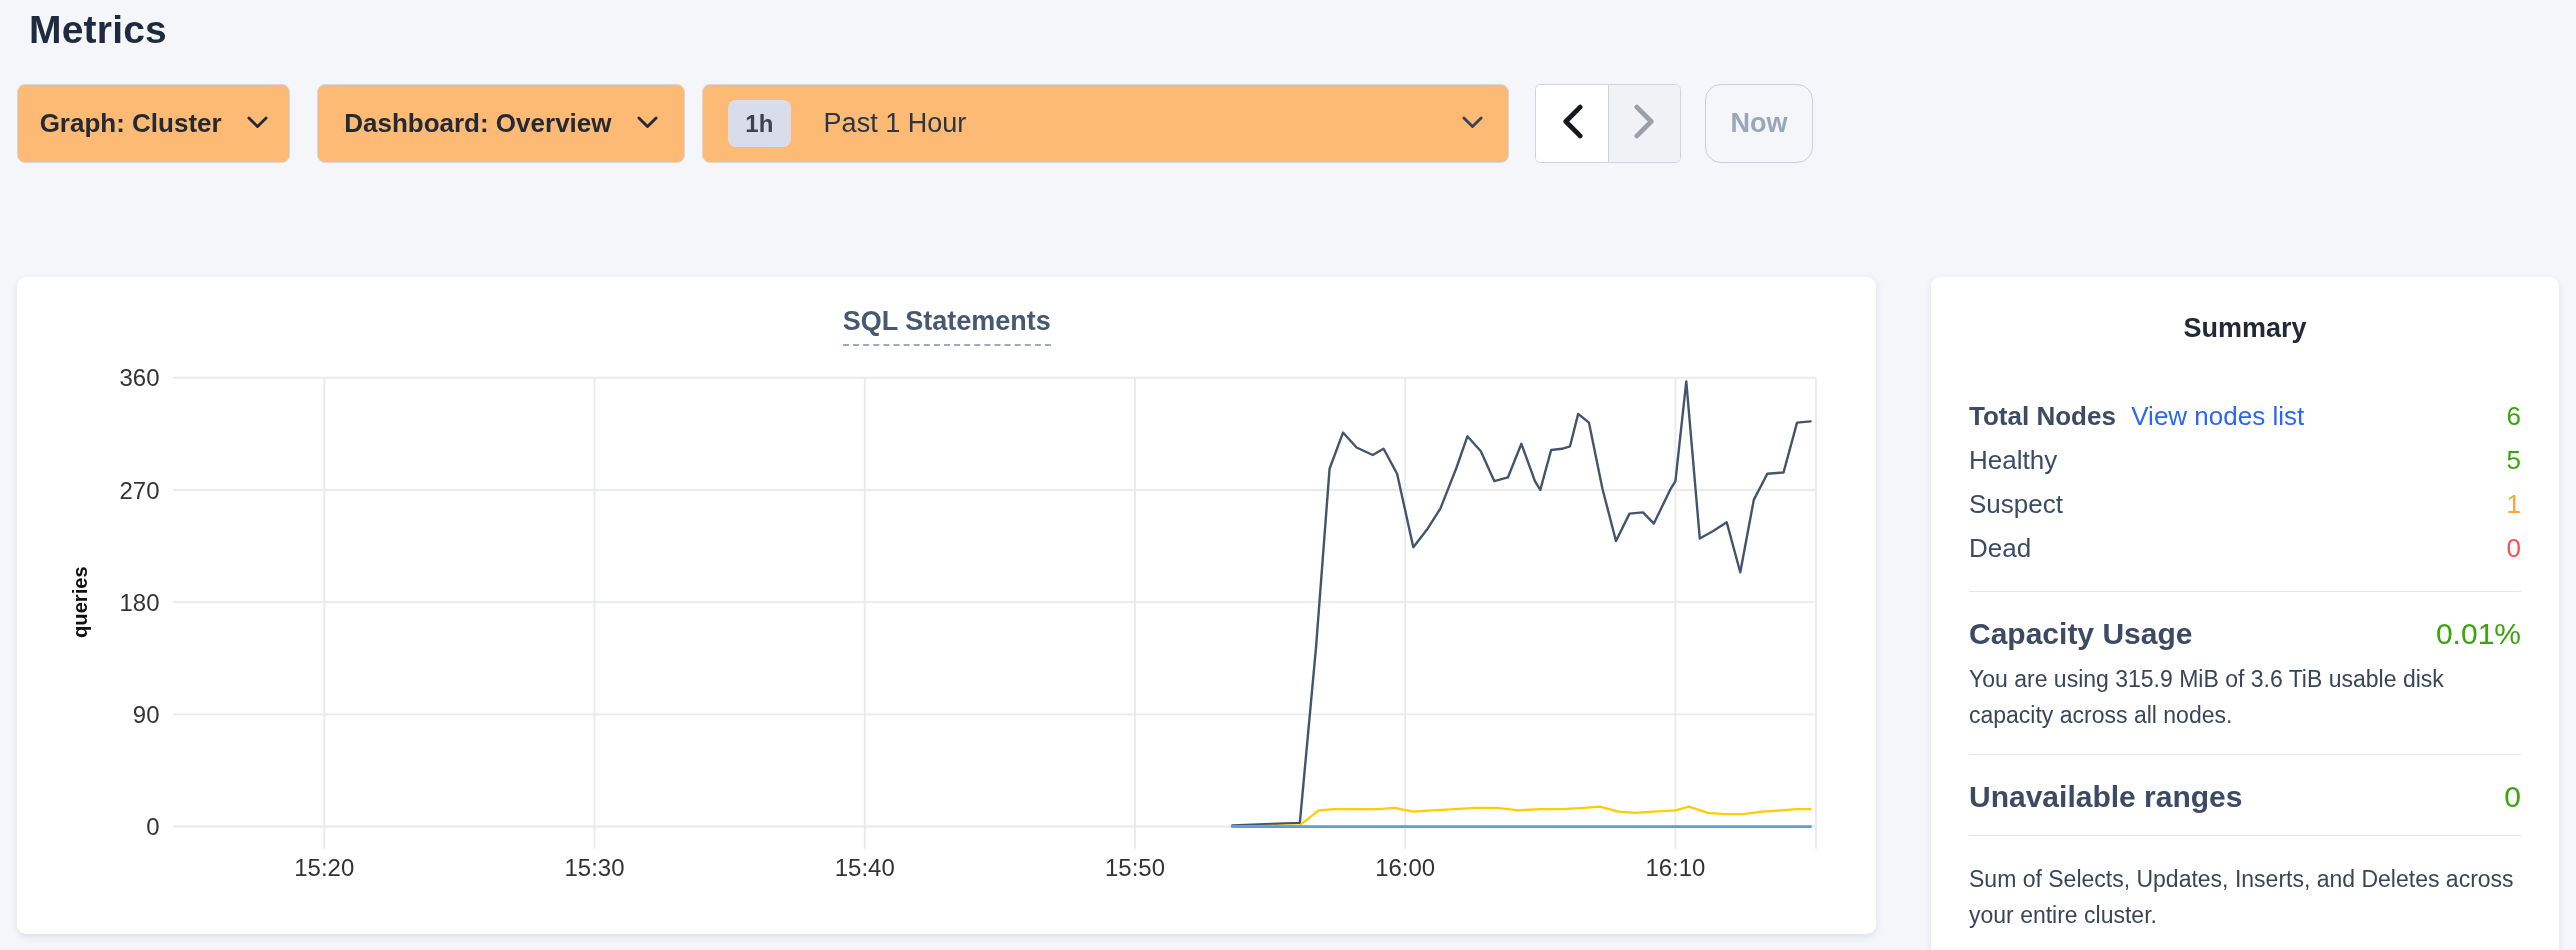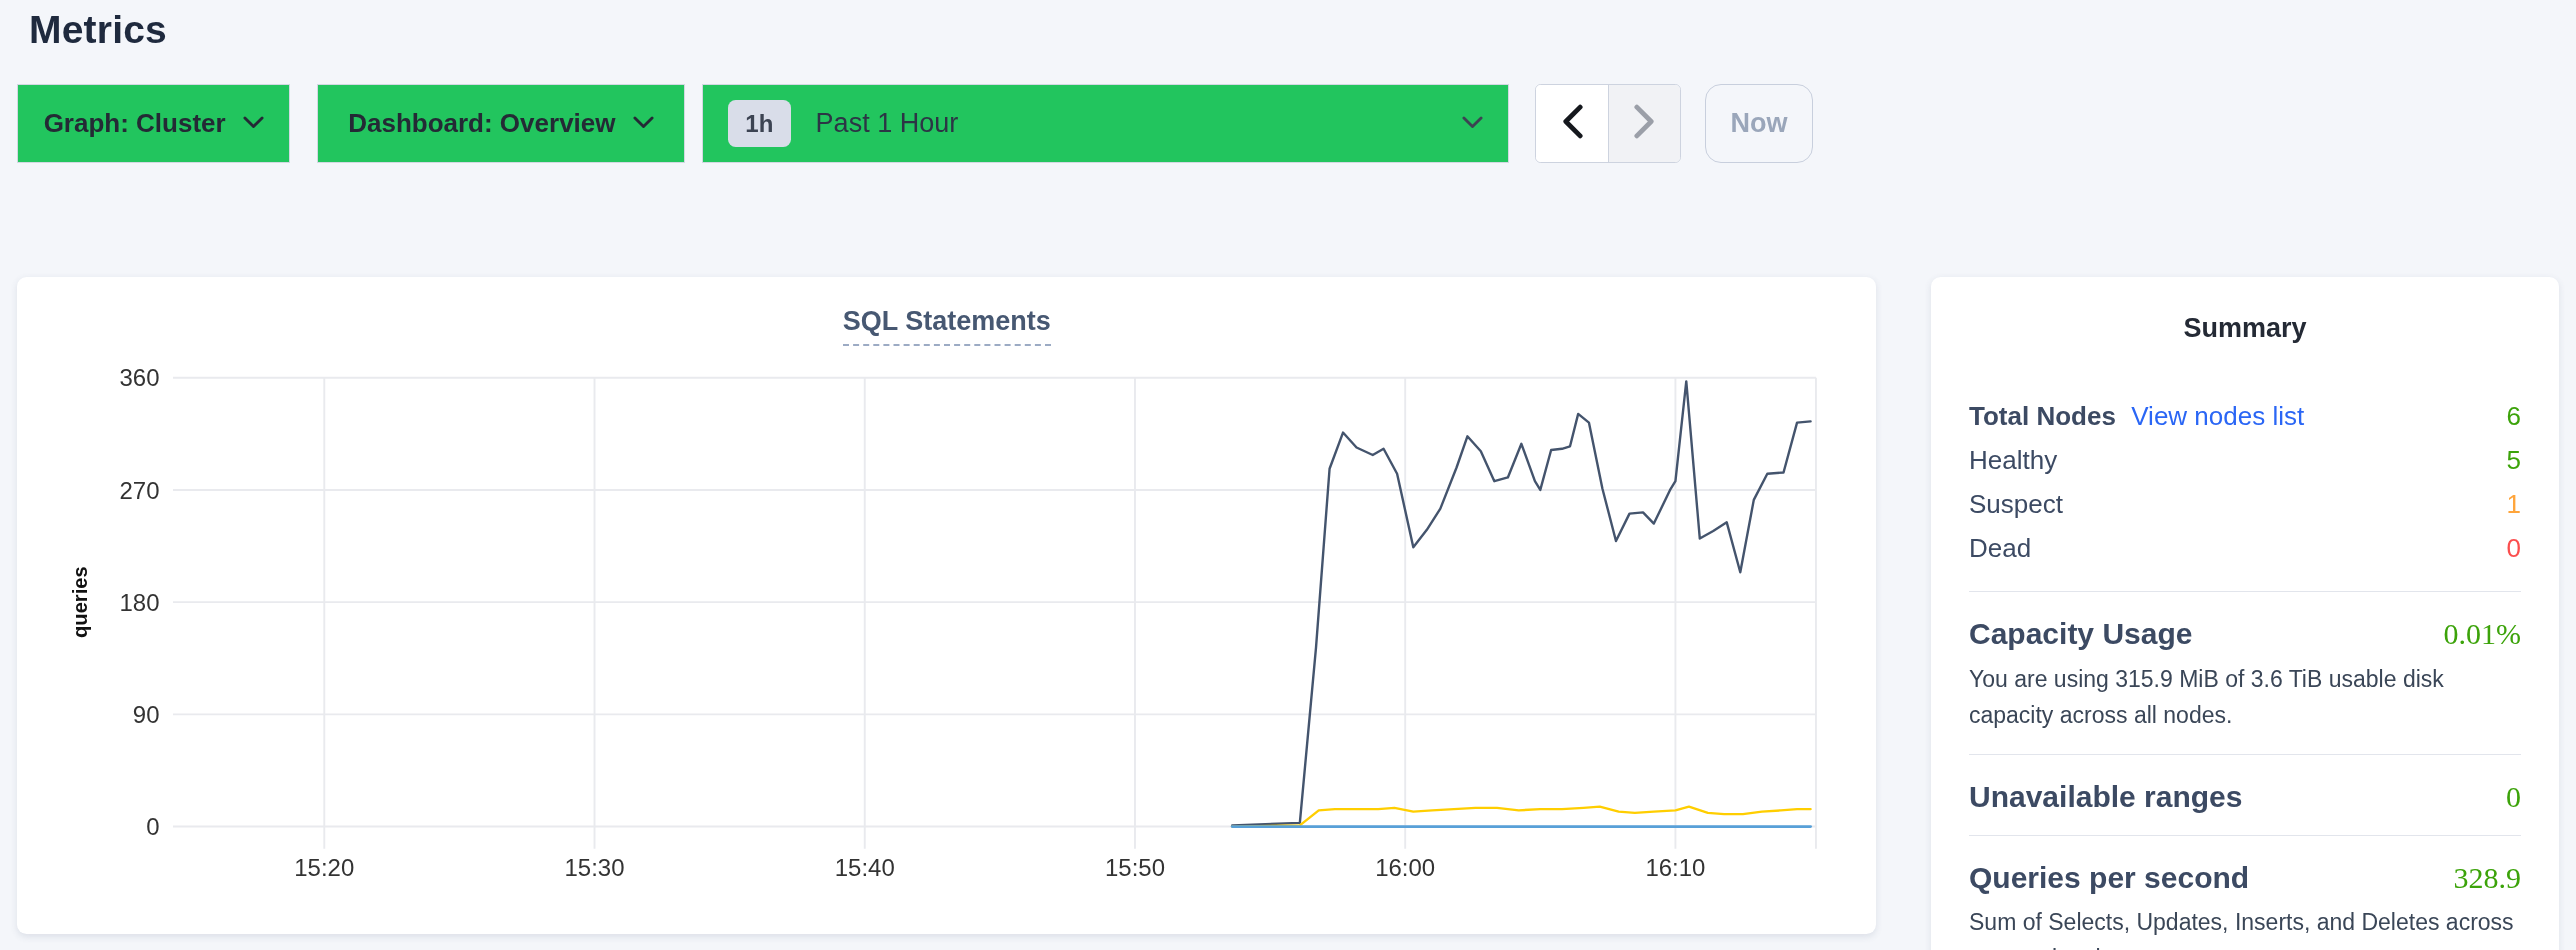--- a/index.html
+++ b/index.html
@@ -5,21 +5,21 @@
   * { margin:0; padding:0; box-sizing:border-box; }
   html,body { width:2576px; height:950px; }
   body { font-family:"Liberation Sans", sans-serif; background:#f4f6fa; color:#242a35; }
   #app { position:relative; width:2576px; height:950px; overflow:hidden; background:#f4f6fa; }
 
   
   .page-title { position:absolute; left:29px; top:7.7px; font-size:39px; font-weight:600; color:#1f2a3e; letter-spacing:0.2px; }
 
   
   .controls { position:absolute; left:0; top:84px; width:2576px; height:79px; }
-  .ctl { position:absolute; top:0; height:79px; background:#22c55e; border:1.9px solid #d3d8e2; border-radius:0; display:flex; align-items:center; justify-content:center; cursor:pointer; }
+  .ctl { position:absolute; top:0; height:79px; background:#fdba74; border:1.9px solid #d3d8e2; border-radius:8px; display:flex; align-items:center; justify-content:center; cursor:pointer;gap:8px; }
   .dropdown-label { font-size:26px; font-weight:700; color:#242a35; }
   .caret { margin-left:17.3px; display:inline-block; }
   #graph-dd { left:17.3px; width:273px; }
   #dash-dd { left:317px; width:368px; }
   #time-sel { left:702px; width:807px; justify-content:flex-start; padding:0 25px; }
   .time-badge { background:#d9dde9; border-radius:7.7px; padding:9.6px 17.3px; font-size:24px; font-weight:700; color:#3c4352; }
   .time-label { margin-left:25px; font-size:27px; color:#2c3545; font-weight:500; }
   #time-sel .caret { margin-left:auto; }
 
   .pager { position:absolute; left:1535px; top:0; height:79px; display:flex; border:1.9px solid #cdd3df; border-radius:5.8px; overflow:hidden; background:#fff; }
@@ -47,21 +47,21 @@
   .sum-row .lbl { font-weight:700; color:#3c4a63; }
   .sum-row .val { margin-left:auto; font-weight:500; }
   .nodes-link { color:#2a66f5; margin-left:15.4px; font-weight:400; cursor:pointer; }
   .green { color:#3ca30a; }
   .orange { color:#ffa53b; }
   .red { color:#fb4e4e; }
   .divider { border:none; border-top:1.9px solid #e2e5ec; margin:21px 0 0 0; }
   .section { margin-top:25px; }
   .section-head { display:flex; align-items:center; font-size:30px; }
   .section-head .lbl { font-weight:700; color:#3c4a63; }
-  .section-head .val { margin-left:auto; font-weight:500;font-family:Liberation Serif, serif; }
+  .section-head .val { margin-left:auto; font-weight:500; }
   .section-desc { margin-top:9.6px; font-size:23px; line-height:36px; color:#3a4657; }
 </style>
 </head>
 <body>
 
 <div id="app">
 
   <h1 class="page-title">Metrics</h1>
 
   <div class="controls">
@@ -189,22 +189,18 @@
     <div class="section">
       <div class="section-head">
         <span class="lbl">Unavailable ranges</span>
         <span class="val green">0</span>
       </div>
     </div>
 
     <hr class="divider">
 
     <div class="section">
-      <div class="section-head">
-        <span class="lbl">Queries per second</span>
-        <span class="val green">328.9</span>
-      </div>
       <div class="section-desc">Sum of Selects, Updates, Inserts, and Deletes across your entire cluster.</div>
     </div>
   </div>
 
 </div>
 
 
 </body></html>

